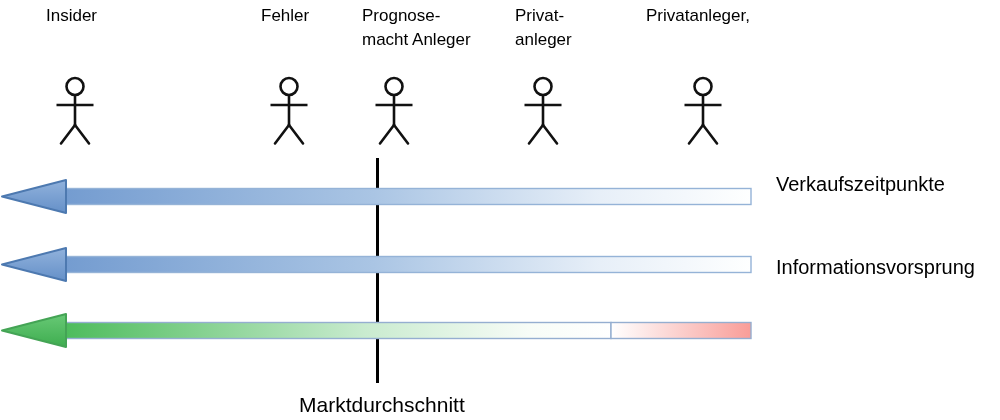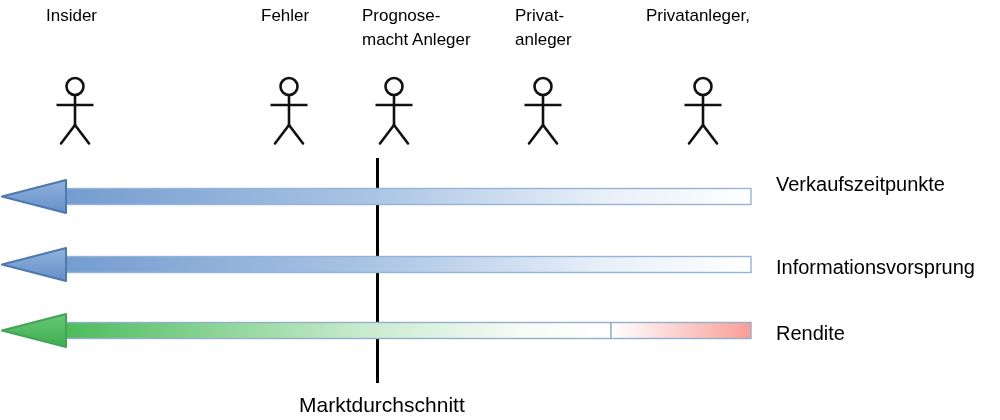--- a/index.html
+++ b/index.html
@@ -166,19 +166,16 @@
     <rect x="611" y="10.5" width="140" height="16" fill="url(#gRedBody)" stroke="#95aed0" stroke-width="1.4"></rect>
     <polygon points="2,18.5 66,2 66,35" fill="url(#gGreenHead)" stroke="#44a455" stroke-width="2" stroke-linejoin="round"></polygon>
   </svg>
 
   <div class="right-label r1">
     <div>Verkaufszeitpunkte</div>
   </div>
   <div class="right-label r2">
     <div>Informationsvorsprung</div>
   </div>
-  <div class="right-label r3">
-    <div>Rendite</div>
-  </div>
 
   <div class="bottom-label">Marktdurchschnitt</div>
 
 </div>
 
 </body></html>

